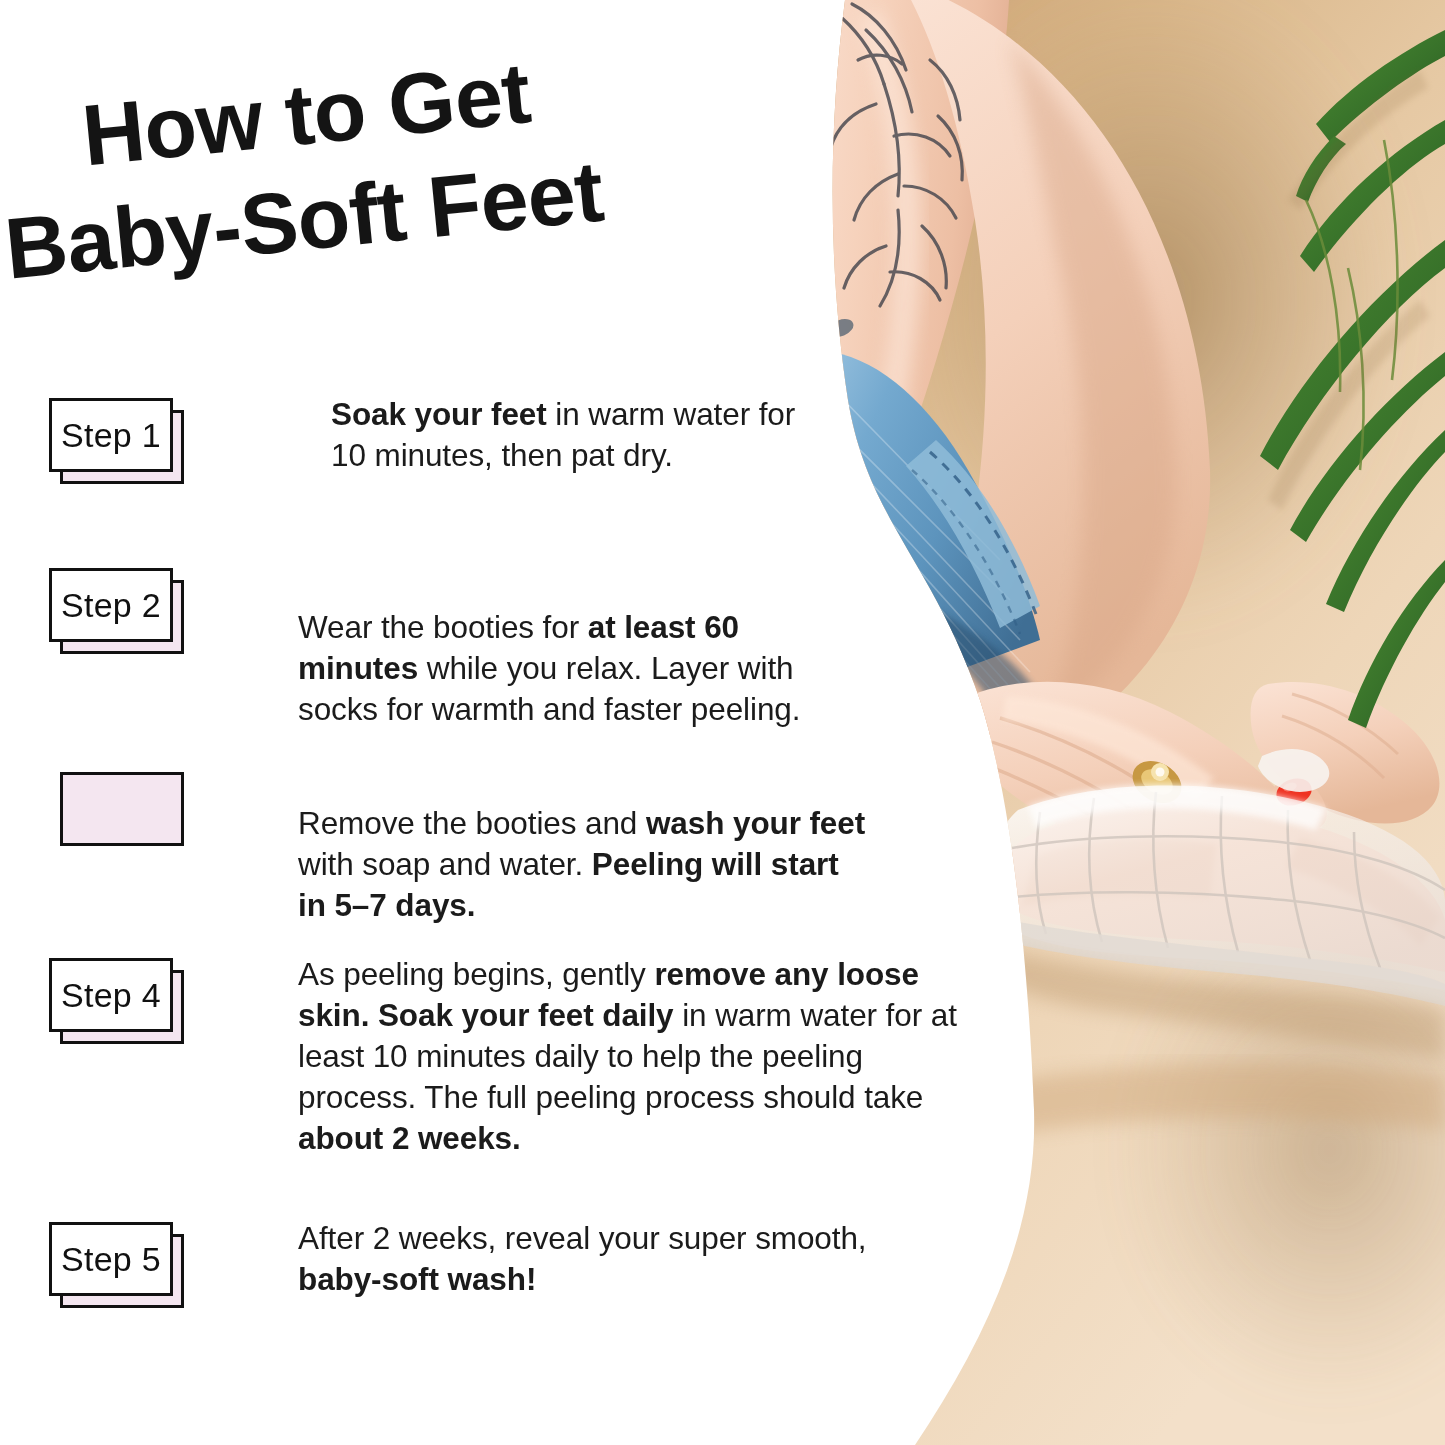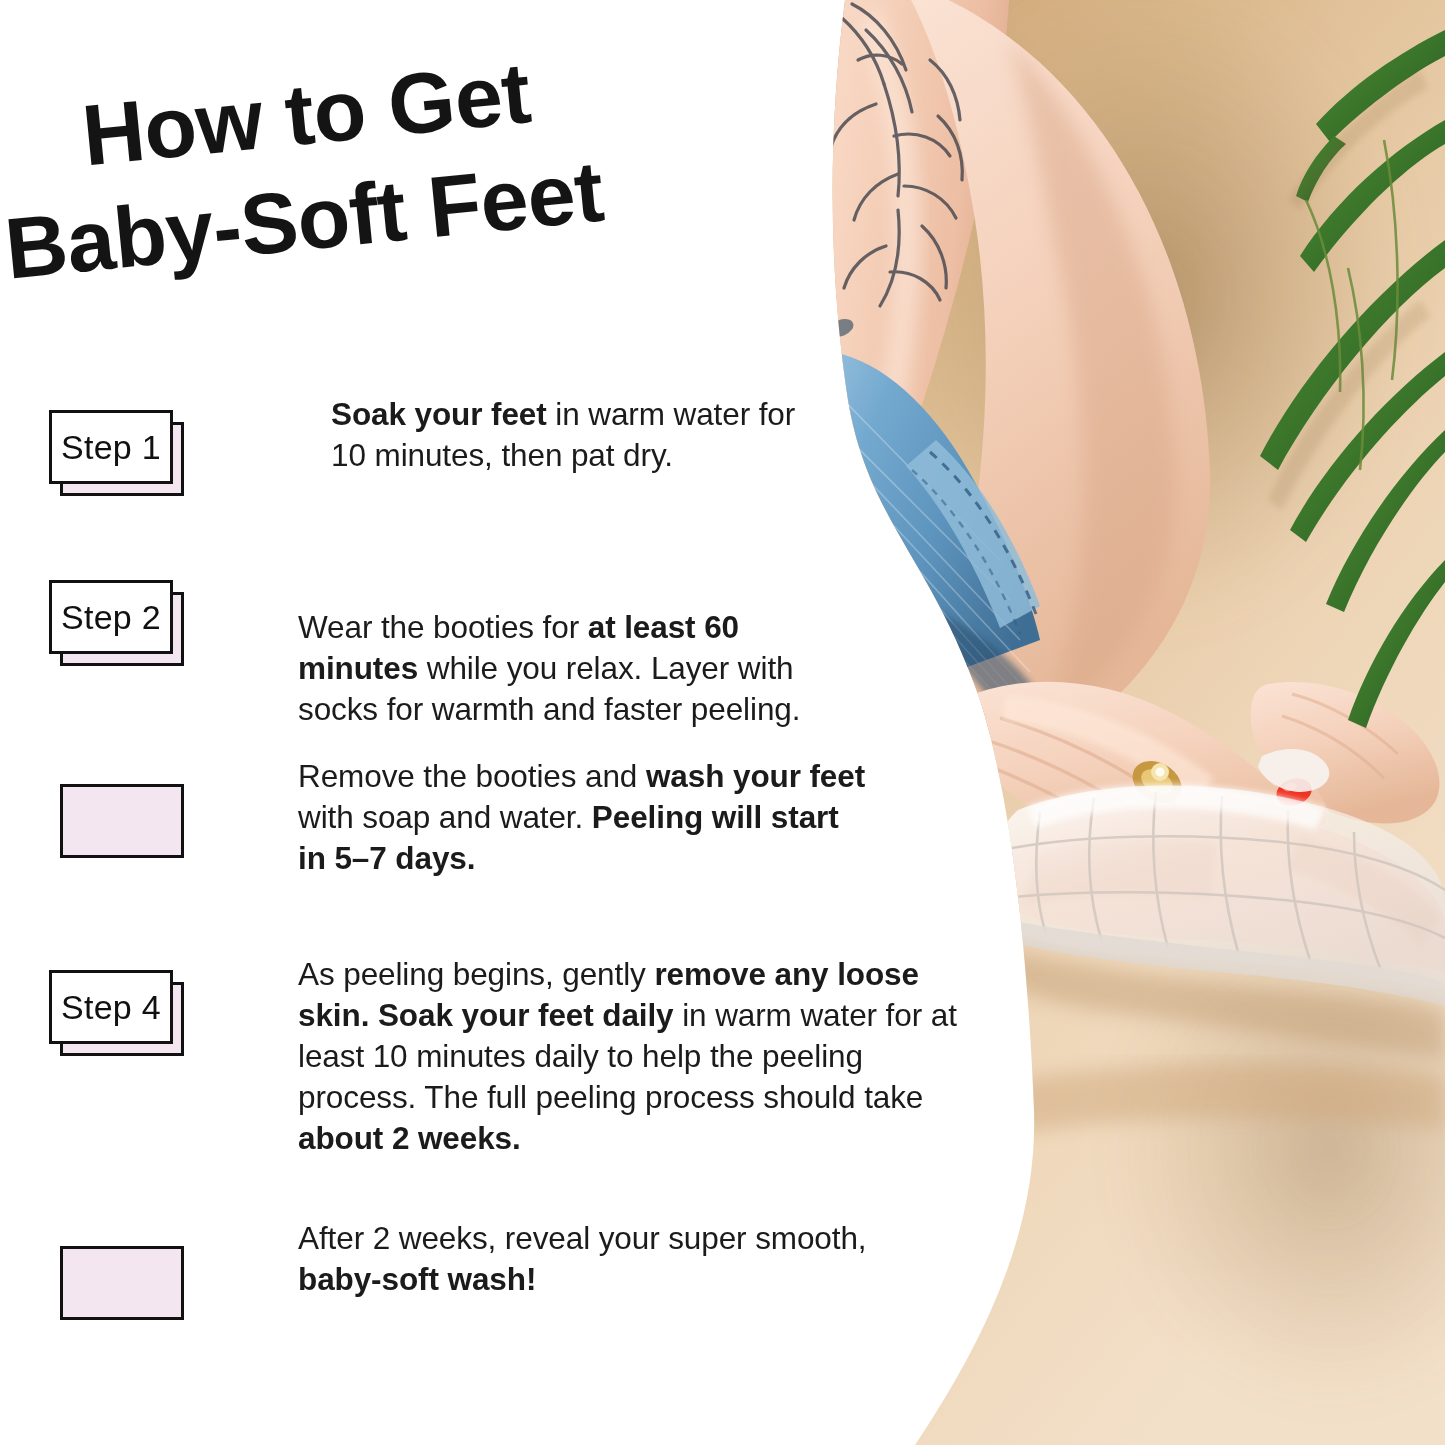--- a/index.html
+++ b/index.html
@@ -48,21 +48,21 @@
     left:0; top:0;
     width:990px;
   }
   .step-row {
     position:absolute;
     left:49px;
     width:930px;
   }
   .badge-wrap {
     position:absolute;
-    left:0; top:12px;
+    left:0; top:0;
     width:190px; height:90px;
   }
   .badge-back {
     position:absolute;
     left:11px; top:12px;
     width:124px; height:74px;
     background:#f4e6f0;
     border:3px solid #111111;
   }
   .badge-front {
@@ -97,21 +97,21 @@
 
   
   #step-1 { top:398px; }
   #step-2 { top:568px; }
   #step-3 { top:760px; }
   #step-4 { top:958px; }
   #step-5 { top:1222px; }
 
   #step-1 .step-text { width:470px;margin-left:33px; }
   #step-2 .step-text { width:560px;margin-top:43px; }
-  #step-3 .step-text { width:572px; }
+  #step-3 .step-text { width:572px;margin-top:47px; }
   #step-4 .step-text { width:670px; }
   #step-5 .step-text { width:640px; }
 </style>
 </head>
 <body>
 
 <div id="infographic">
 
   <svg id="photo-panel" viewBox="0 0 1445 1445" width="1445" height="1445" xmlns="http://www.w3.org/2000/svg" aria-hidden="true">
     <defs>
@@ -387,18 +387,21 @@
         <div class="badge-front">
           <span class="badge-label">Step 4</span>
         </div>
       </div>
       <div class="step-text">As peeling begins, gently <b>remove any loose skin. Soak your feet daily</b> in warm water for at least 10 minutes daily to help the peeling process. The full peeling process should take <b>about 2 weeks.</b></div>
     </div>
 
     <div class="step-row" id="step-5">
       <div class="badge-wrap">
         <div class="badge-back"></div>
+        <div class="badge-front">
+          <span class="badge-label">Step 5</span>
+        </div>
       </div>
       <div class="step-text">After 2 weeks, reveal your super smooth, <b>baby-soft wash!</b></div>
     </div>
 
   </div>
 </div>
 
 </body></html>

